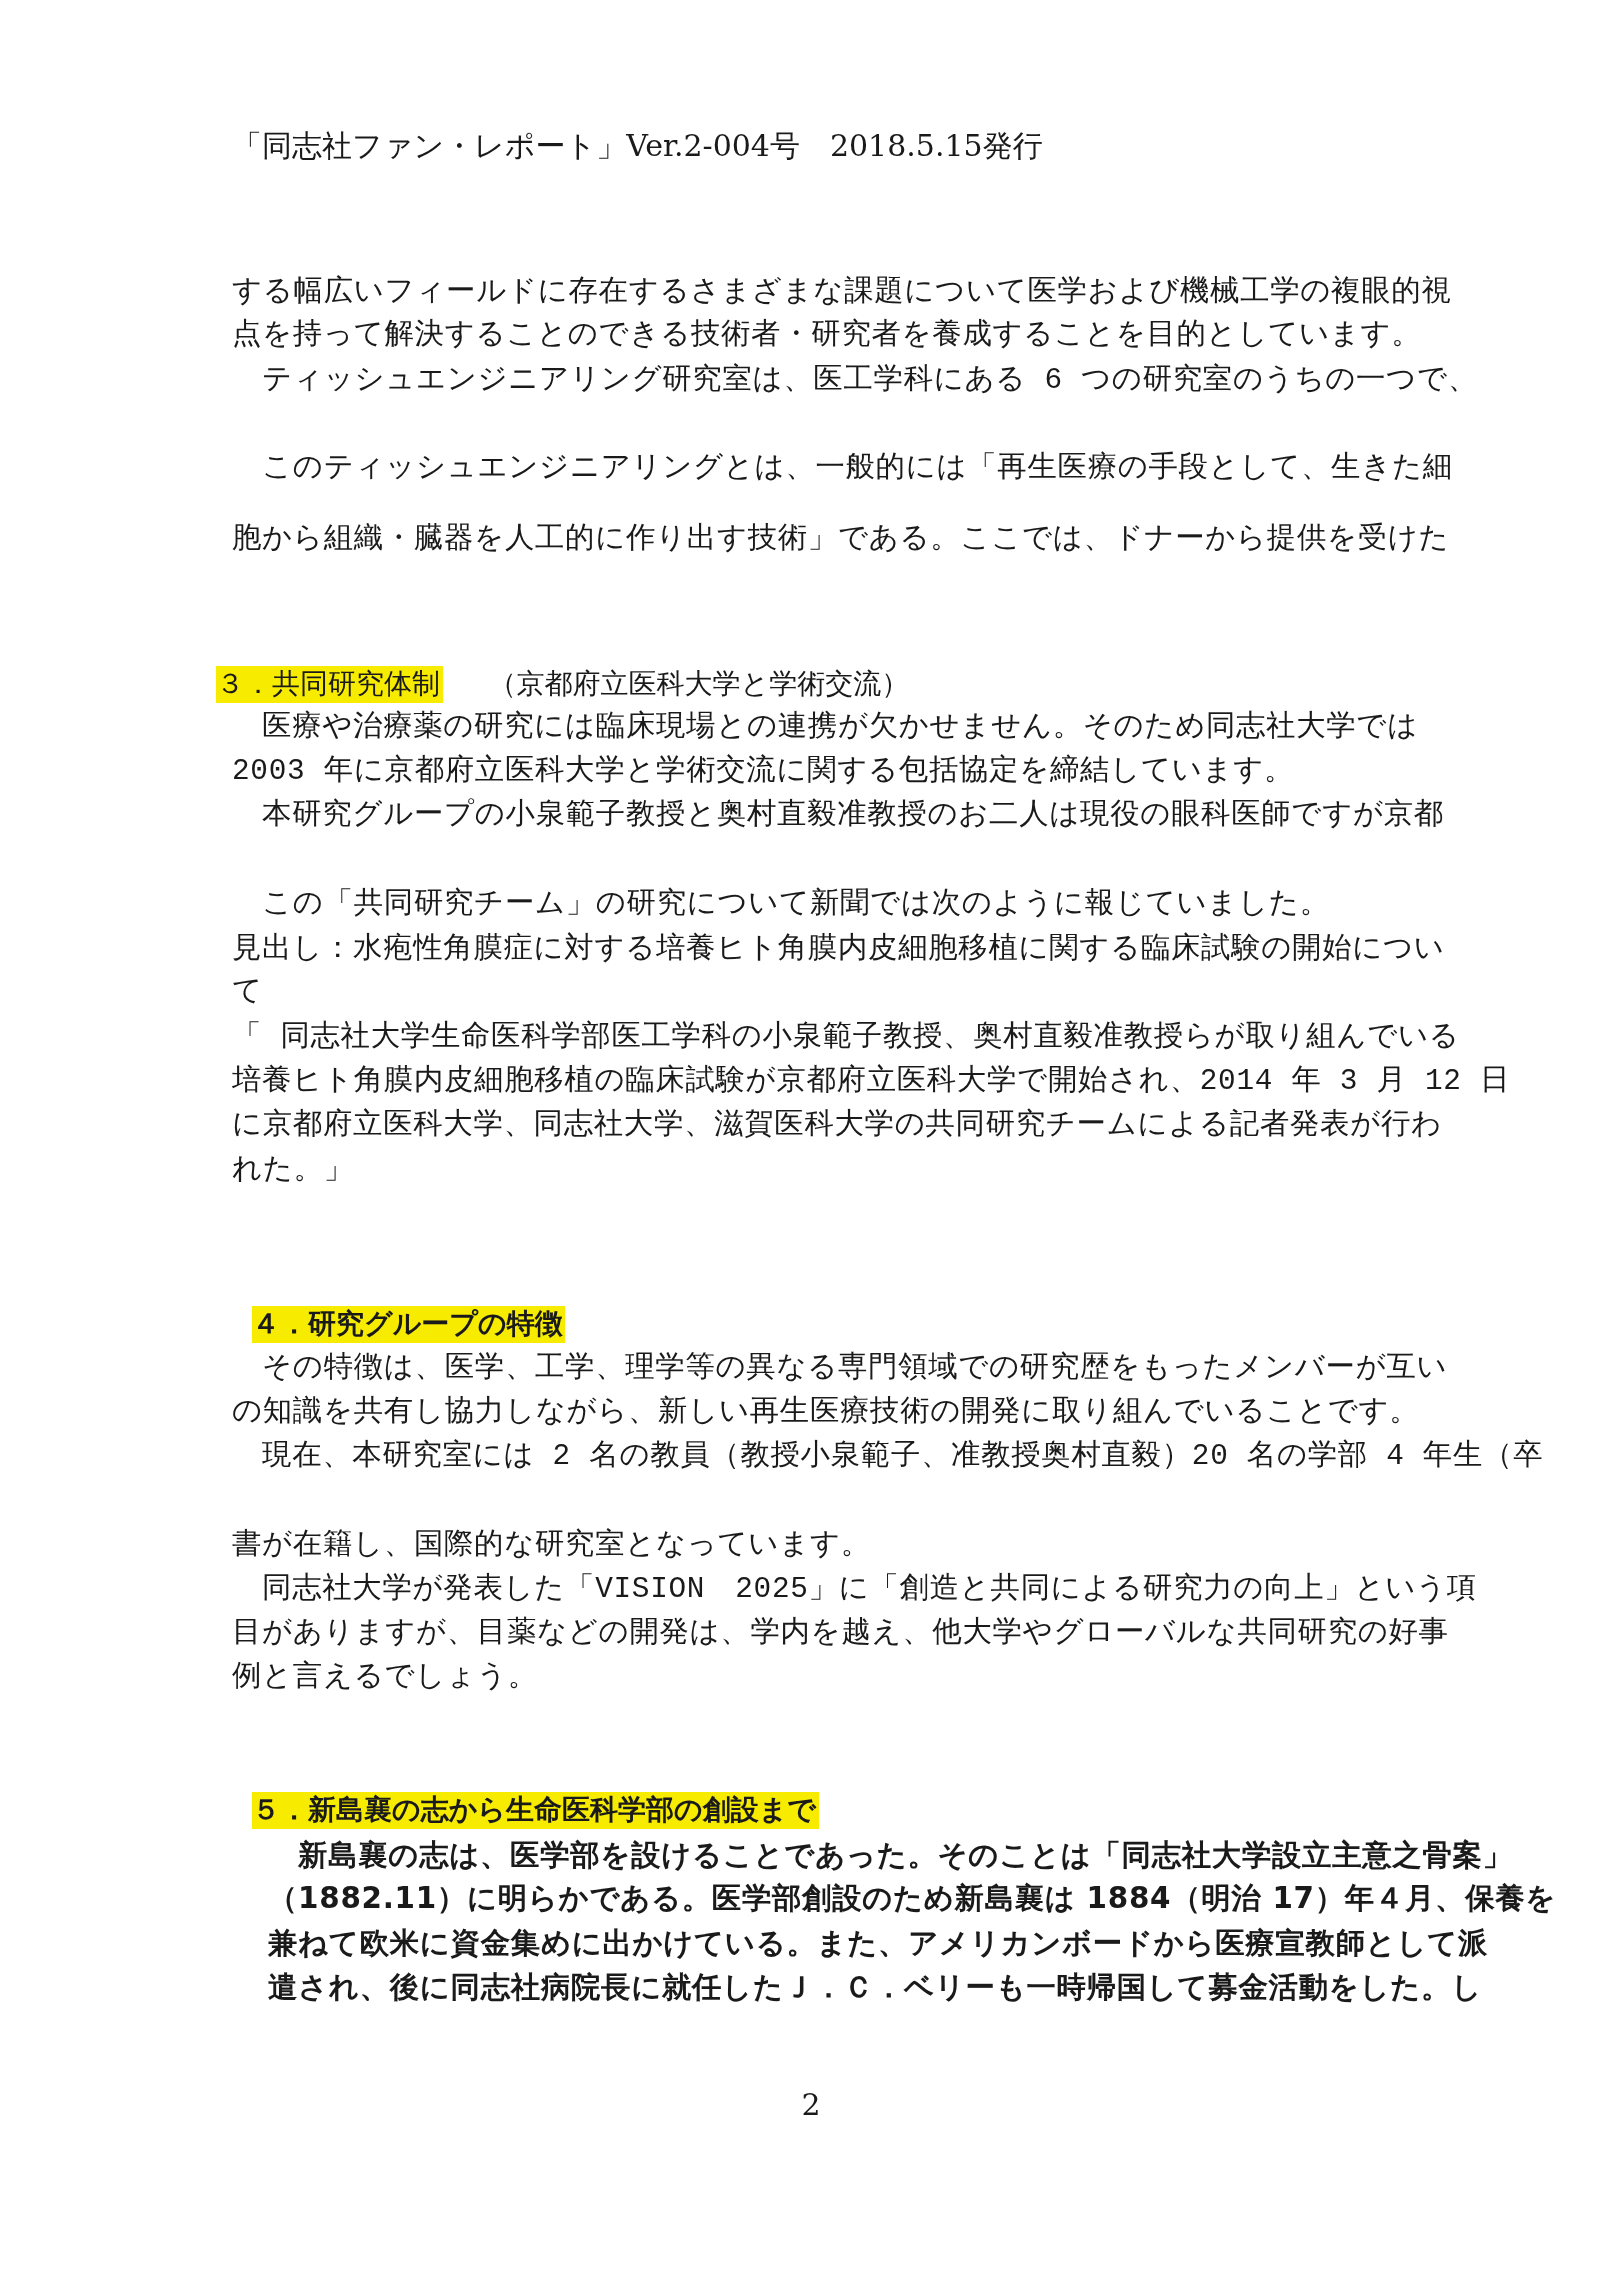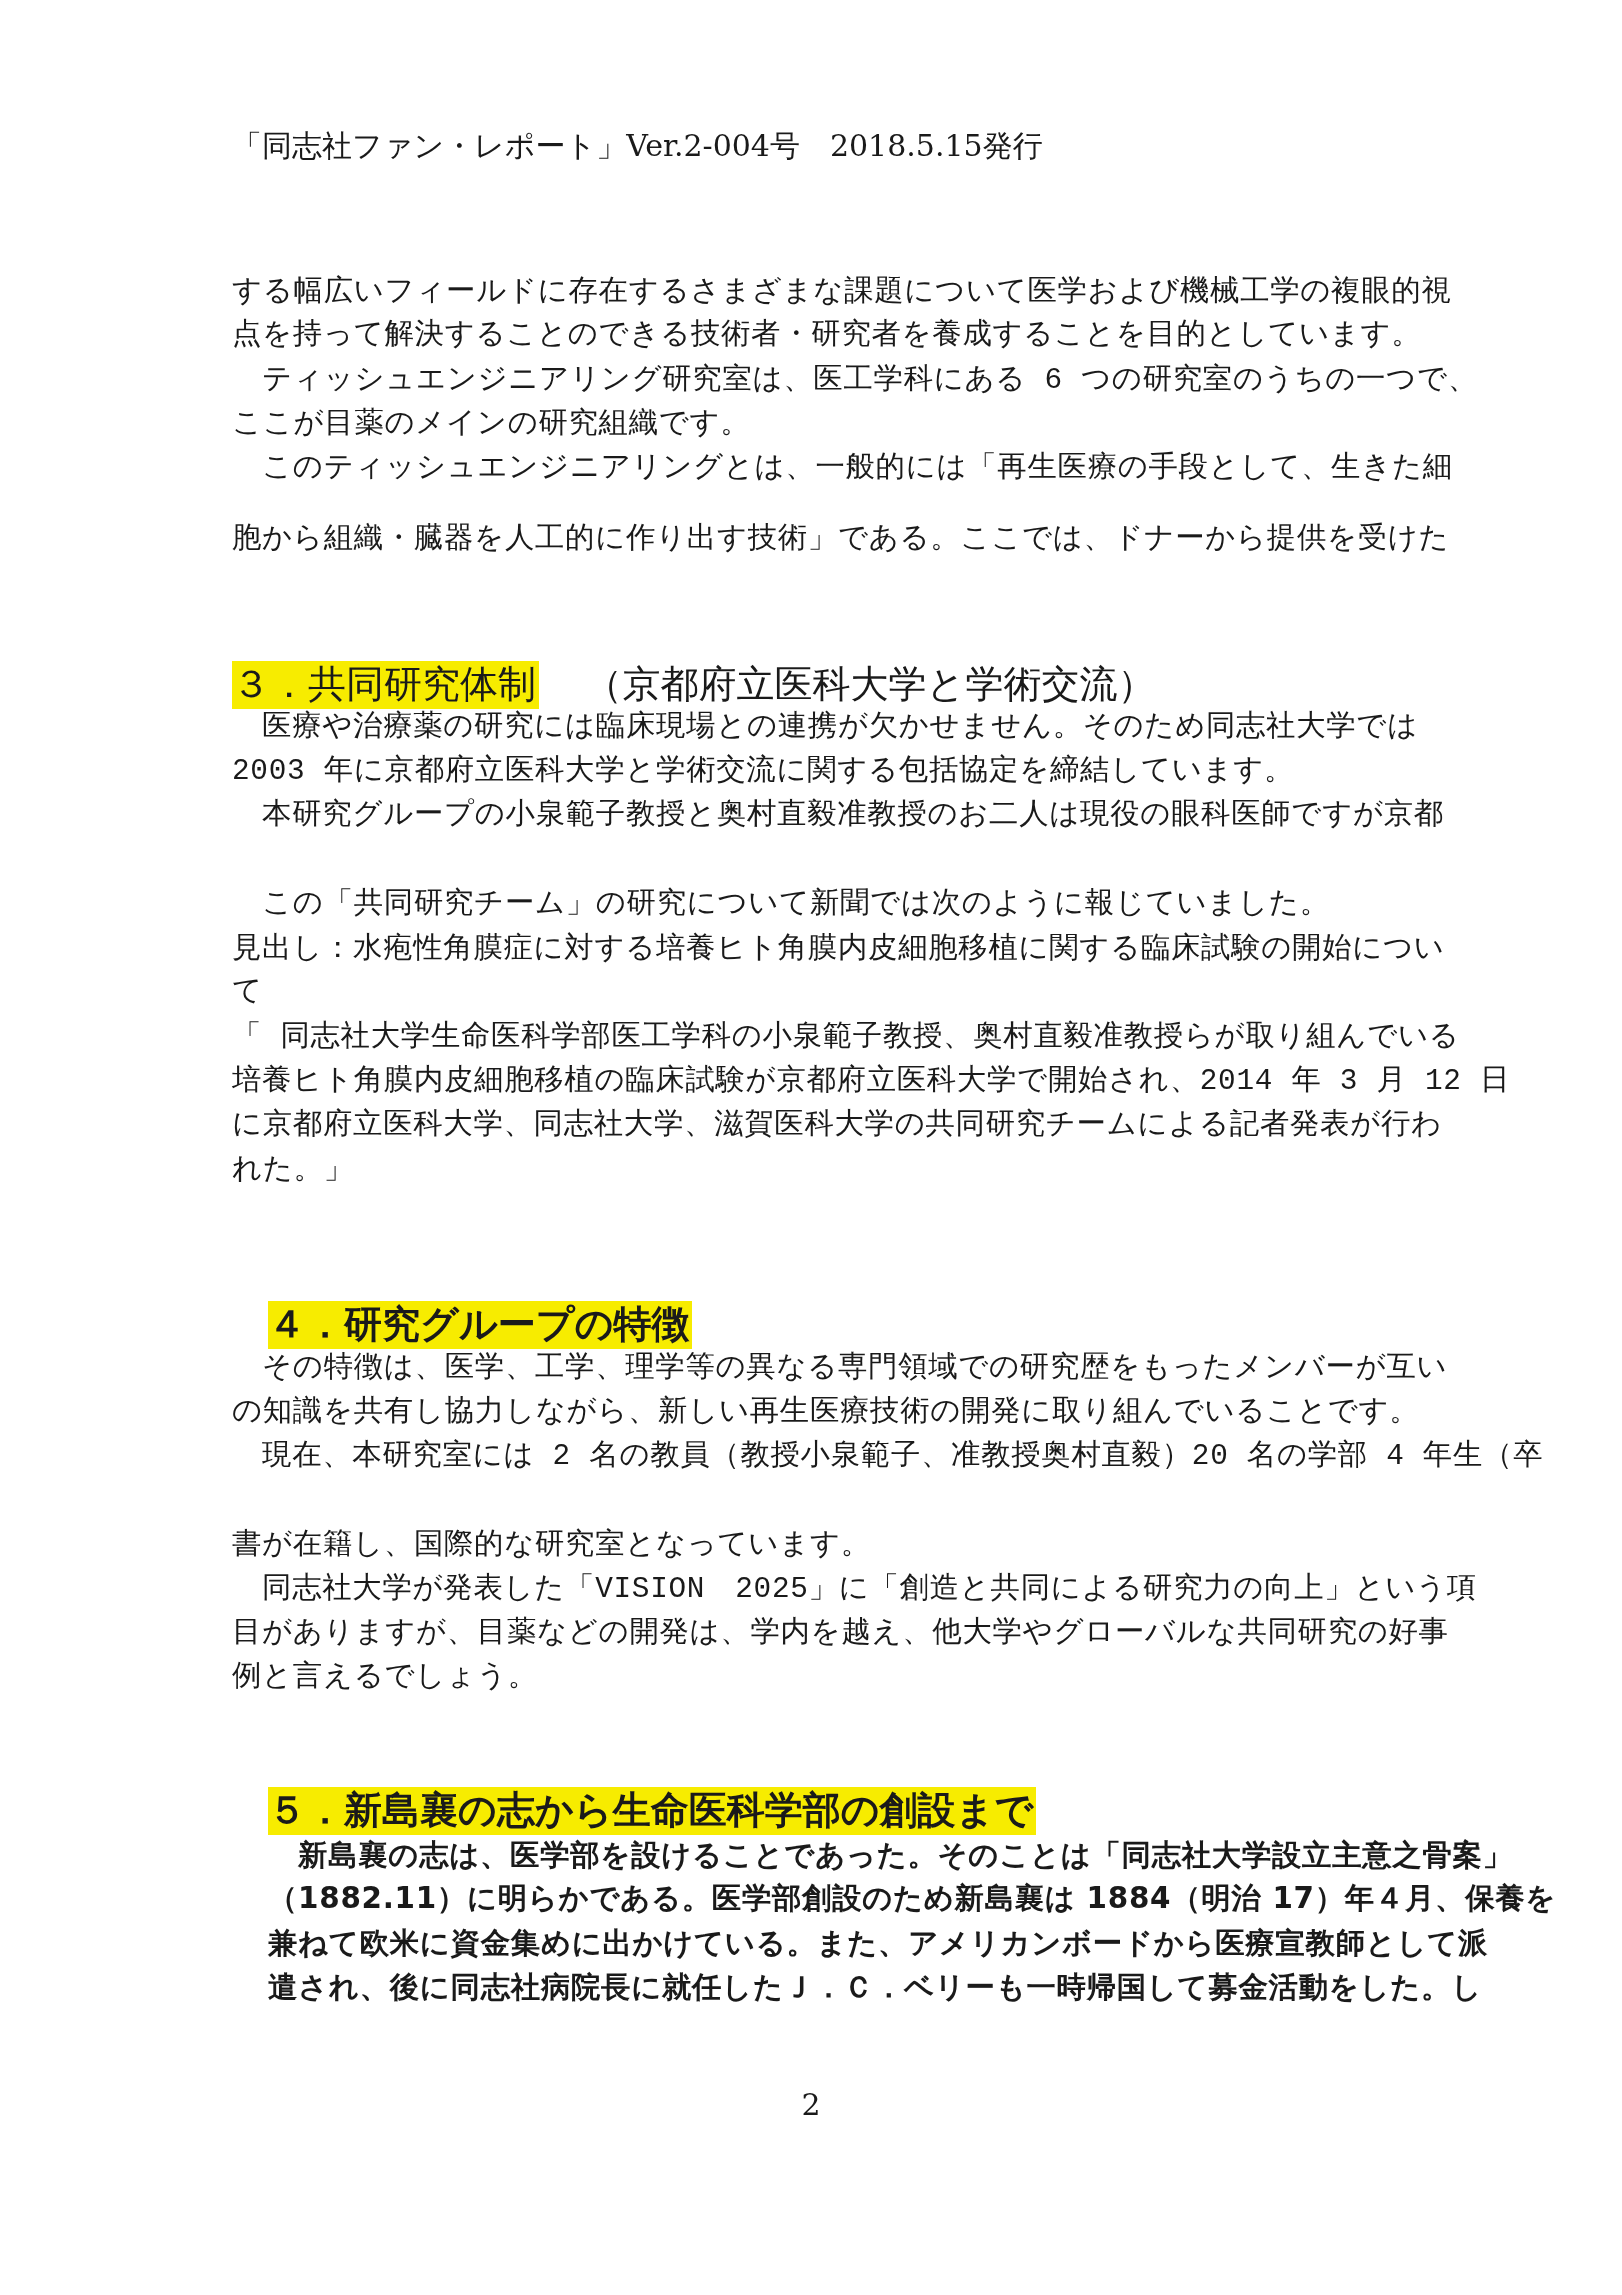--- a/index.html
+++ b/index.html
@@ -4,36 +4,35 @@
 <style>
   html, body { margin:0; padding:0; background:#ffffff; }
   body { width:1622px; height:2295px; position:relative; overflow:hidden;
          font-family:"DejaVu Serif","Liberation Serif",serif; color:#1a1a1a; }
   .page { position:absolute; left:0; top:0; width:1622px; height:2295px; background:#fff; }
   .header { position:absolute; left:232px; top:113px; font-size:30px; line-height:42px; white-space:nowrap;margin-top:12px; }
   .line { position:absolute; left:232px; width:1161px; font-size:29.4px; line-height:42px; white-space:nowrap;
           text-align:justify; text-align-last:justify; letter-spacing:0.7px;font-family:Liberation Mono, monospace; }
   .line.last { text-align-last:left; }
   .hl { background:#f7ec00; padding:1.3px 2.6px 2.6px 0; }
-  .heading { position:absolute; left:232px; font-size:38px; line-height:42px; white-space:nowrap; }
+  .heading { position:absolute; left:216px; font-size:28px; line-height:42px; white-space:nowrap; }
   .heading.bold, .line.bold { font-family:"DejaVu Sans","Liberation Sans",sans-serif; font-weight:bold;padding-left:36px; }
   .heading .sub { margin-left:46px; }
   .pagenum { position:absolute; left:0; width:1622px; text-align:center; top:2084px; font-size:30px; line-height:42px; }
 </style>
 </head>
 <body>
 
 <div class="page">
 
   <div class="header">「同志社ファン・レポート」Ver.2-004号　2018.5.15発行</div>
 
   <div class="line" style="top:272px">する幅広いフィールドに存在するさまざまな課題について医学および機械工学の複眼的視</div>
   <div class="line last" style="top:315px">点を持って解決することのできる技術者・研究者を養成することを目的としています。</div>
   <div class="line" style="top:360px">　ティッシュエンジニアリング研究室は、医工学科にある 6 つの研究室のうちの一つで、</div>
-  <div class="line last" style="top:404px">ここが目薬のメインの研究組織です。</div>
   <div class="line" style="top:448px">　このティッシュエンジニアリングとは、一般的には「再生医療の手段として、生きた細</div>
   <div class="line" style="top:519px">胞から組織・臓器を人工的に作り出す技術」である。ここでは、ドナーから提供を受けた</div>
 
   <div class="heading" style="top:663px">
     <span class="hl">３．共同研究体制</span><span class="sub">（京都府立医科大学と学術交流）</span>
   </div>
   <div class="line" style="top:707px">　医療や治療薬の研究には臨床現場との連携が欠かせません。そのため同志社大学では</div>
   <div class="line last" style="top:751px">2003 年に京都府立医科大学と学術交流に関する包括協定を締結しています。</div>
   <div class="line" style="top:795px">　本研究グループの小泉範子教授と奥村直毅准教授のお二人は現役の眼科医師ですが京都</div>
   <div class="line last" style="top:884px">　この「共同研究チーム」の研究について新聞では次のように報じていました。</div>

